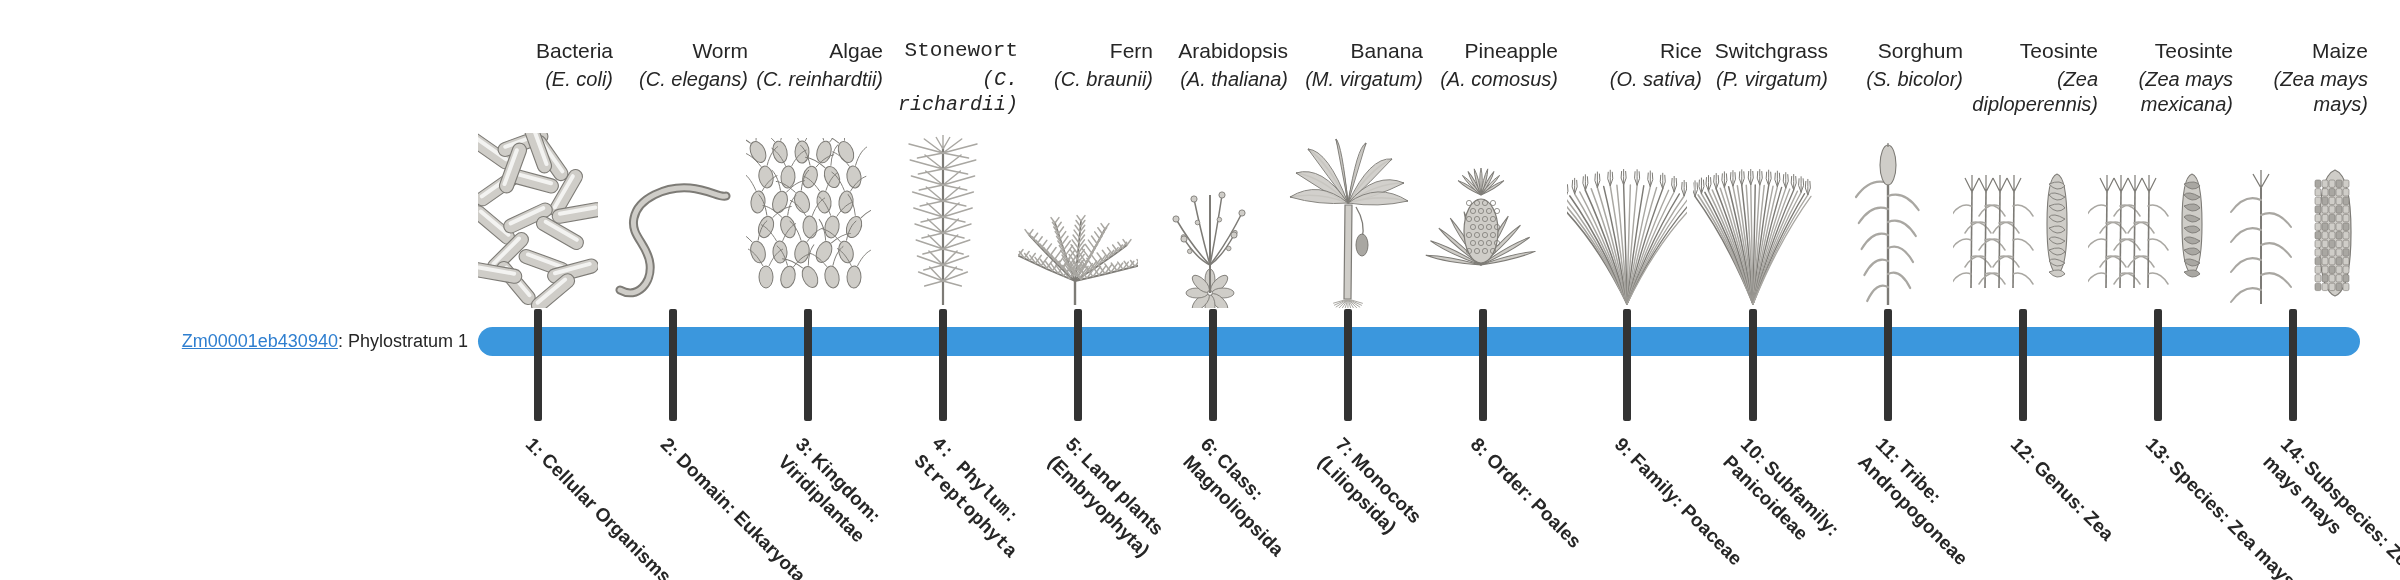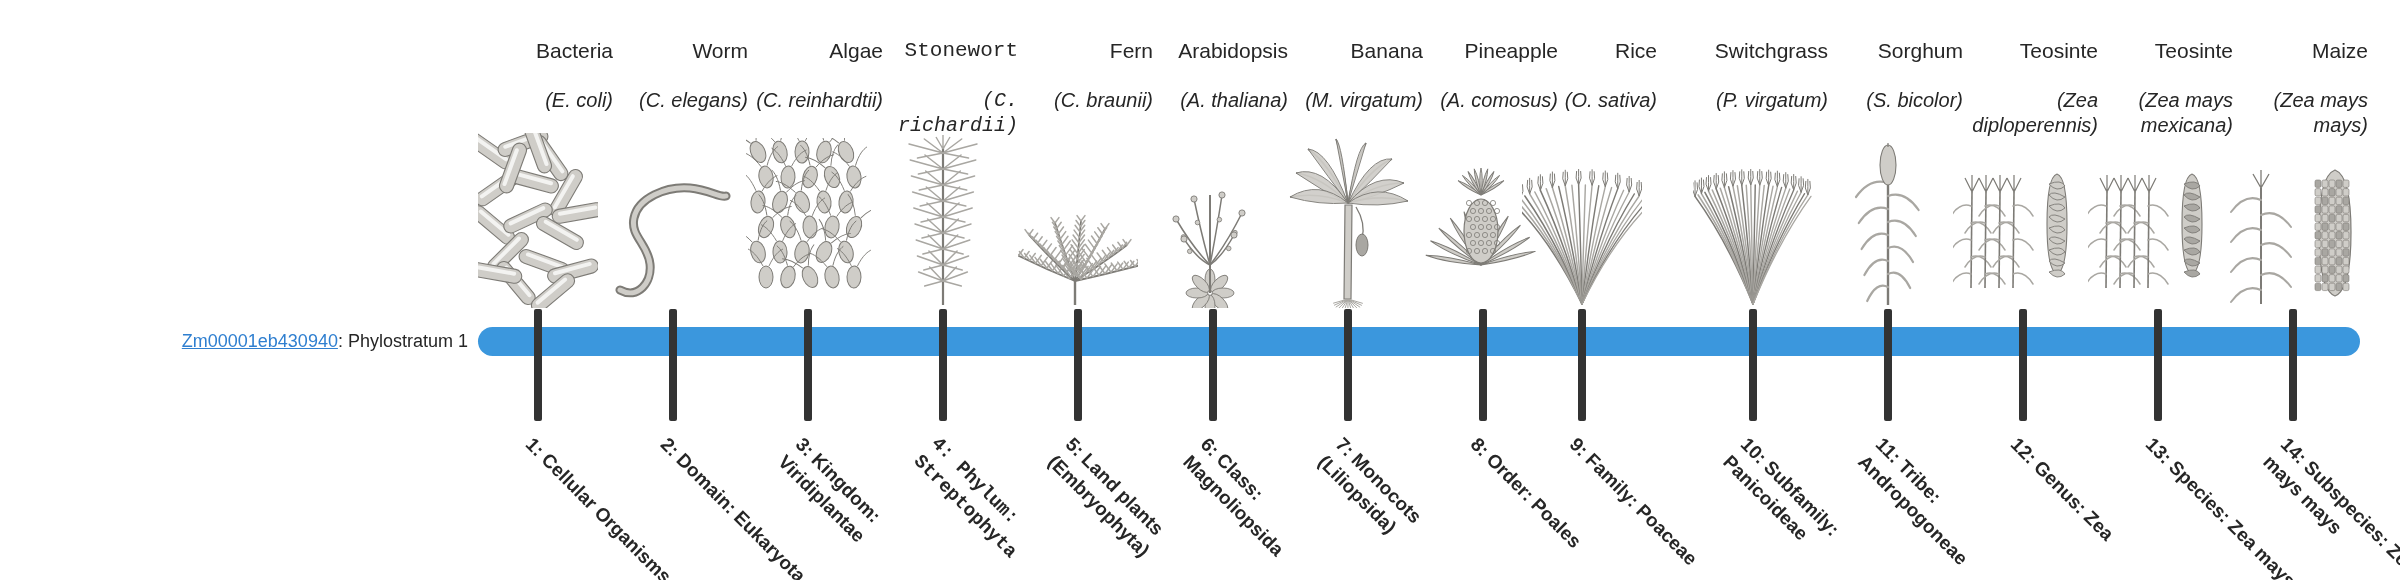--- a/index.html
+++ b/index.html
@@ -65,21 +65,21 @@
     font-size: 21px;
     color: #262626;
     line-height: 26px;
     white-space: nowrap;
   }
   .sp-latin {
     font-size: 20px;
     font-style: italic;
     color: #262626;
     line-height: 25px;
-    margin-top: 24px;
+    margin-top: 3px;
   }
 
   .organism {
     position: absolute;
     top: 168px;
     left: 0;
     width: 150px;
     height: 140px;
     display: flex;
     align-items: flex-end;
@@ -768,21 +768,21 @@
             <circle cx="74" cy="110" r="2.6" fill="none" stroke="#7d7b76" stroke-width="0.8"></circle>
             <circle cx="46" cy="118" r="2.6" fill="none" stroke="#7d7b76" stroke-width="0.8"></circle>
             <circle cx="54" cy="118" r="2.6" fill="none" stroke="#7d7b76" stroke-width="0.8"></circle>
             <circle cx="62" cy="118" r="2.6" fill="none" stroke="#7d7b76" stroke-width="0.8"></circle>
             <circle cx="70" cy="118" r="2.6" fill="none" stroke="#7d7b76" stroke-width="0.8"></circle>
   </svg>
         </div>
         <div class="tick"></div>
         <div class="rank">8: Order: Poales</div>
       </div>
-      <div class="col" style="left: 1582px;">
+      <div class="col" style="left: 1627px;">
         <div class="sp-block">
           <div class="sp-common">Rice</div>
           <div class="sp-latin">(O. sativa)</div>
         </div>
         <div class="organism">
           <svg width="120" height="150" viewBox="0 0 120 150">
             <path d="M60 146 Q29.008539490651668 82.5 -8.869912242996293 45.271399377653935" fill="none" stroke="#7d7b76" stroke-width="1.6" stroke-linecap="round"></path>
             <g transform="translate(-8.869912242996293,45.271399377653935)">
         <path d="M0 0 q-4 -7 -2 -14 M0 0 q4 -7 2 -14 M0 0 q0 -9 0 -16" stroke="#7d7b76" stroke-width="1" fill="none"></path>
             </g>

